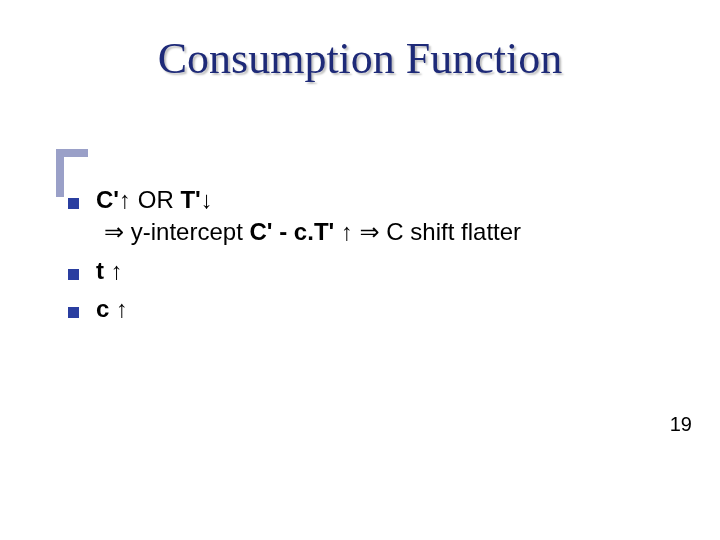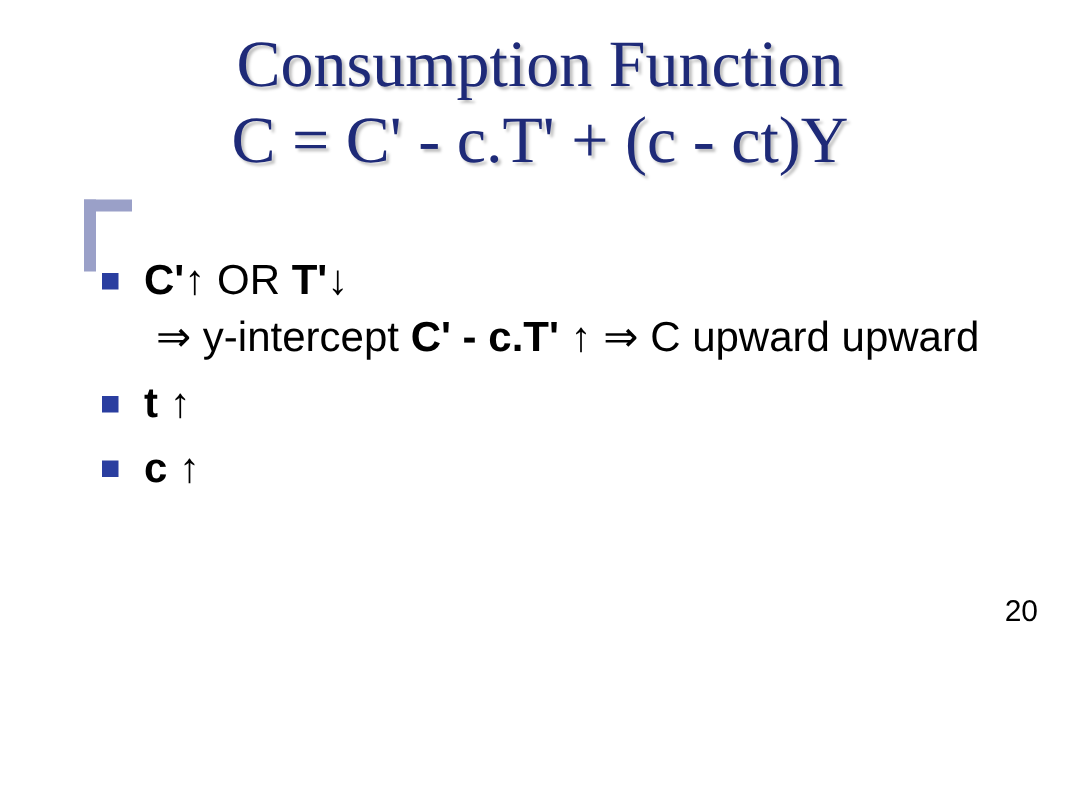--- a/index.html
+++ b/index.html
@@ -9,20 +9,21 @@
     height: 540px;
     background: #ffffff;
     font-family: Verdana, Geneva, sans-serif;
     overflow: hidden;
   }
   .slide {
     position: relative;
     width: 720px;
     height: 434px;
     box-sizing: border-box;
+    margin-top: 16px;
   }
   .title {
     position: absolute;
     top: 18px;
     left: 0;
     right: 0;
     text-align: center;
     font-family: "Comic Sans MS", "Comic Sans", cursive;
     font-size: 44px;
     line-height: 1.15;
@@ -39,21 +40,21 @@
   .corner .h { position:absolute; left:0; right:-4px; height:8px; background:#9aa0c8; }
   .corner .v { position:absolute; top:0; bottom:-4px; width:8px; background:#9aa0c8; }
   .corner.tl { top: 133px; left: 56px; }
   .corner.tl .h { top:0; }
   .corner.tl .v { left:0; }
   .body {
     position: absolute;
     top: 168px;
     left: 62px;
     right: 20px;
-    font-size: 28px;
+    font-size: 24px;
     line-height: 1.35;
     color: #000;
   }
   .item { position: relative; padding-left: 34px; margin-bottom: 6px; }
   .bullet {
     position: absolute;
     left: 6px;
     top: 14px;
     width: 11px;
     height: 11px;
@@ -71,38 +72,37 @@
     font-family: Arial, sans-serif;
   }
 </style>
 </head>
 <body>
 
 <div class="slide">
 
   <div class="title">
     <span class="tline">Consumption Function</span>
-    <span class="tline">C = C' - c.T' + (c - ct)Y</span>
   </div>
 
   <div class="corner tl">
     <div class="h"></div>
       <div class="v"></div>
   </div>
 
   <div class="body" id="body">
       <div class="item">
         <div class="bullet"></div>
         <span class="line"><span class="b">C'</span><span>↑</span><span>  OR </span><span class="b">T'</span><span>↓</span></span>
-        <span class="line sub"><span>⇒</span><span> y-intercept </span><span class="b">C' - c.T'</span><span> </span><span>↑</span><span> </span><span>⇒</span><span> C upward upward</span></span>
+        <span class="line sub"><span>⇒</span><span> y-intercept </span><span class="b">C' - c.T'</span><span> </span><span>↑</span><span> </span><span>⇒</span><span> C shift flatter</span></span>
       </div>
       <div class="item">
         <div class="bullet"></div>
         <span class="line"><span class="b">t</span><span> </span><span>↑</span></span>
       </div>
       <div class="item">
         <div class="bullet"></div>
         <span class="line"><span class="b">c</span><span> </span><span>↑</span></span>
       </div>
     </div>
 
-  <div class="pagenum">20</div>
+  <div class="pagenum">19</div>
 </div>
 
 </body></html>

